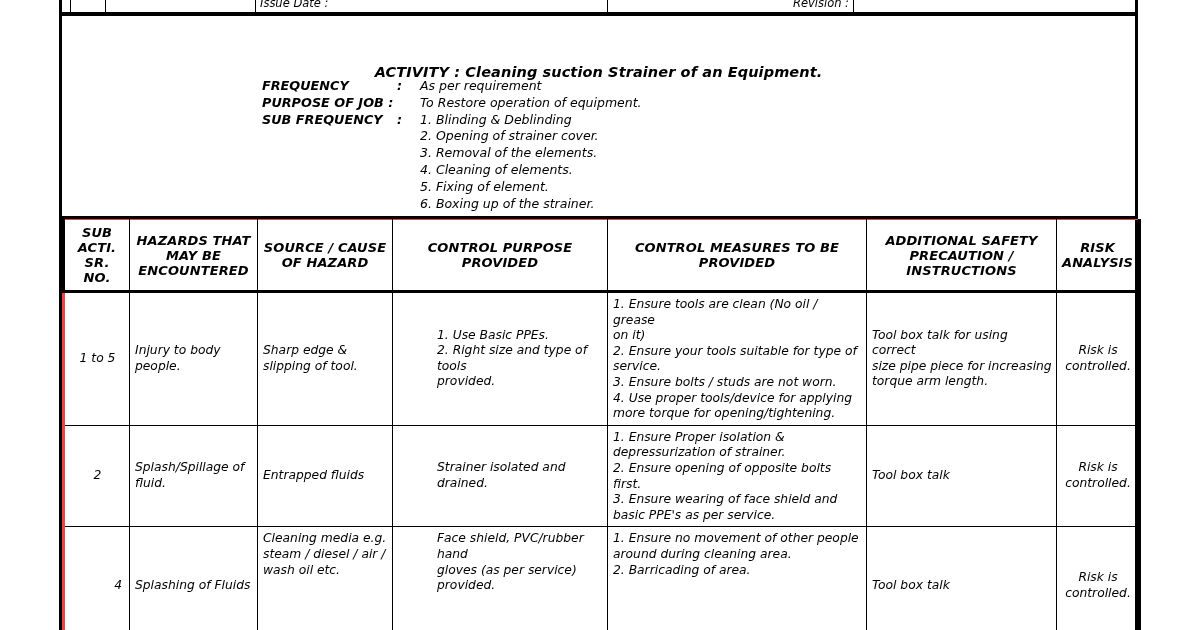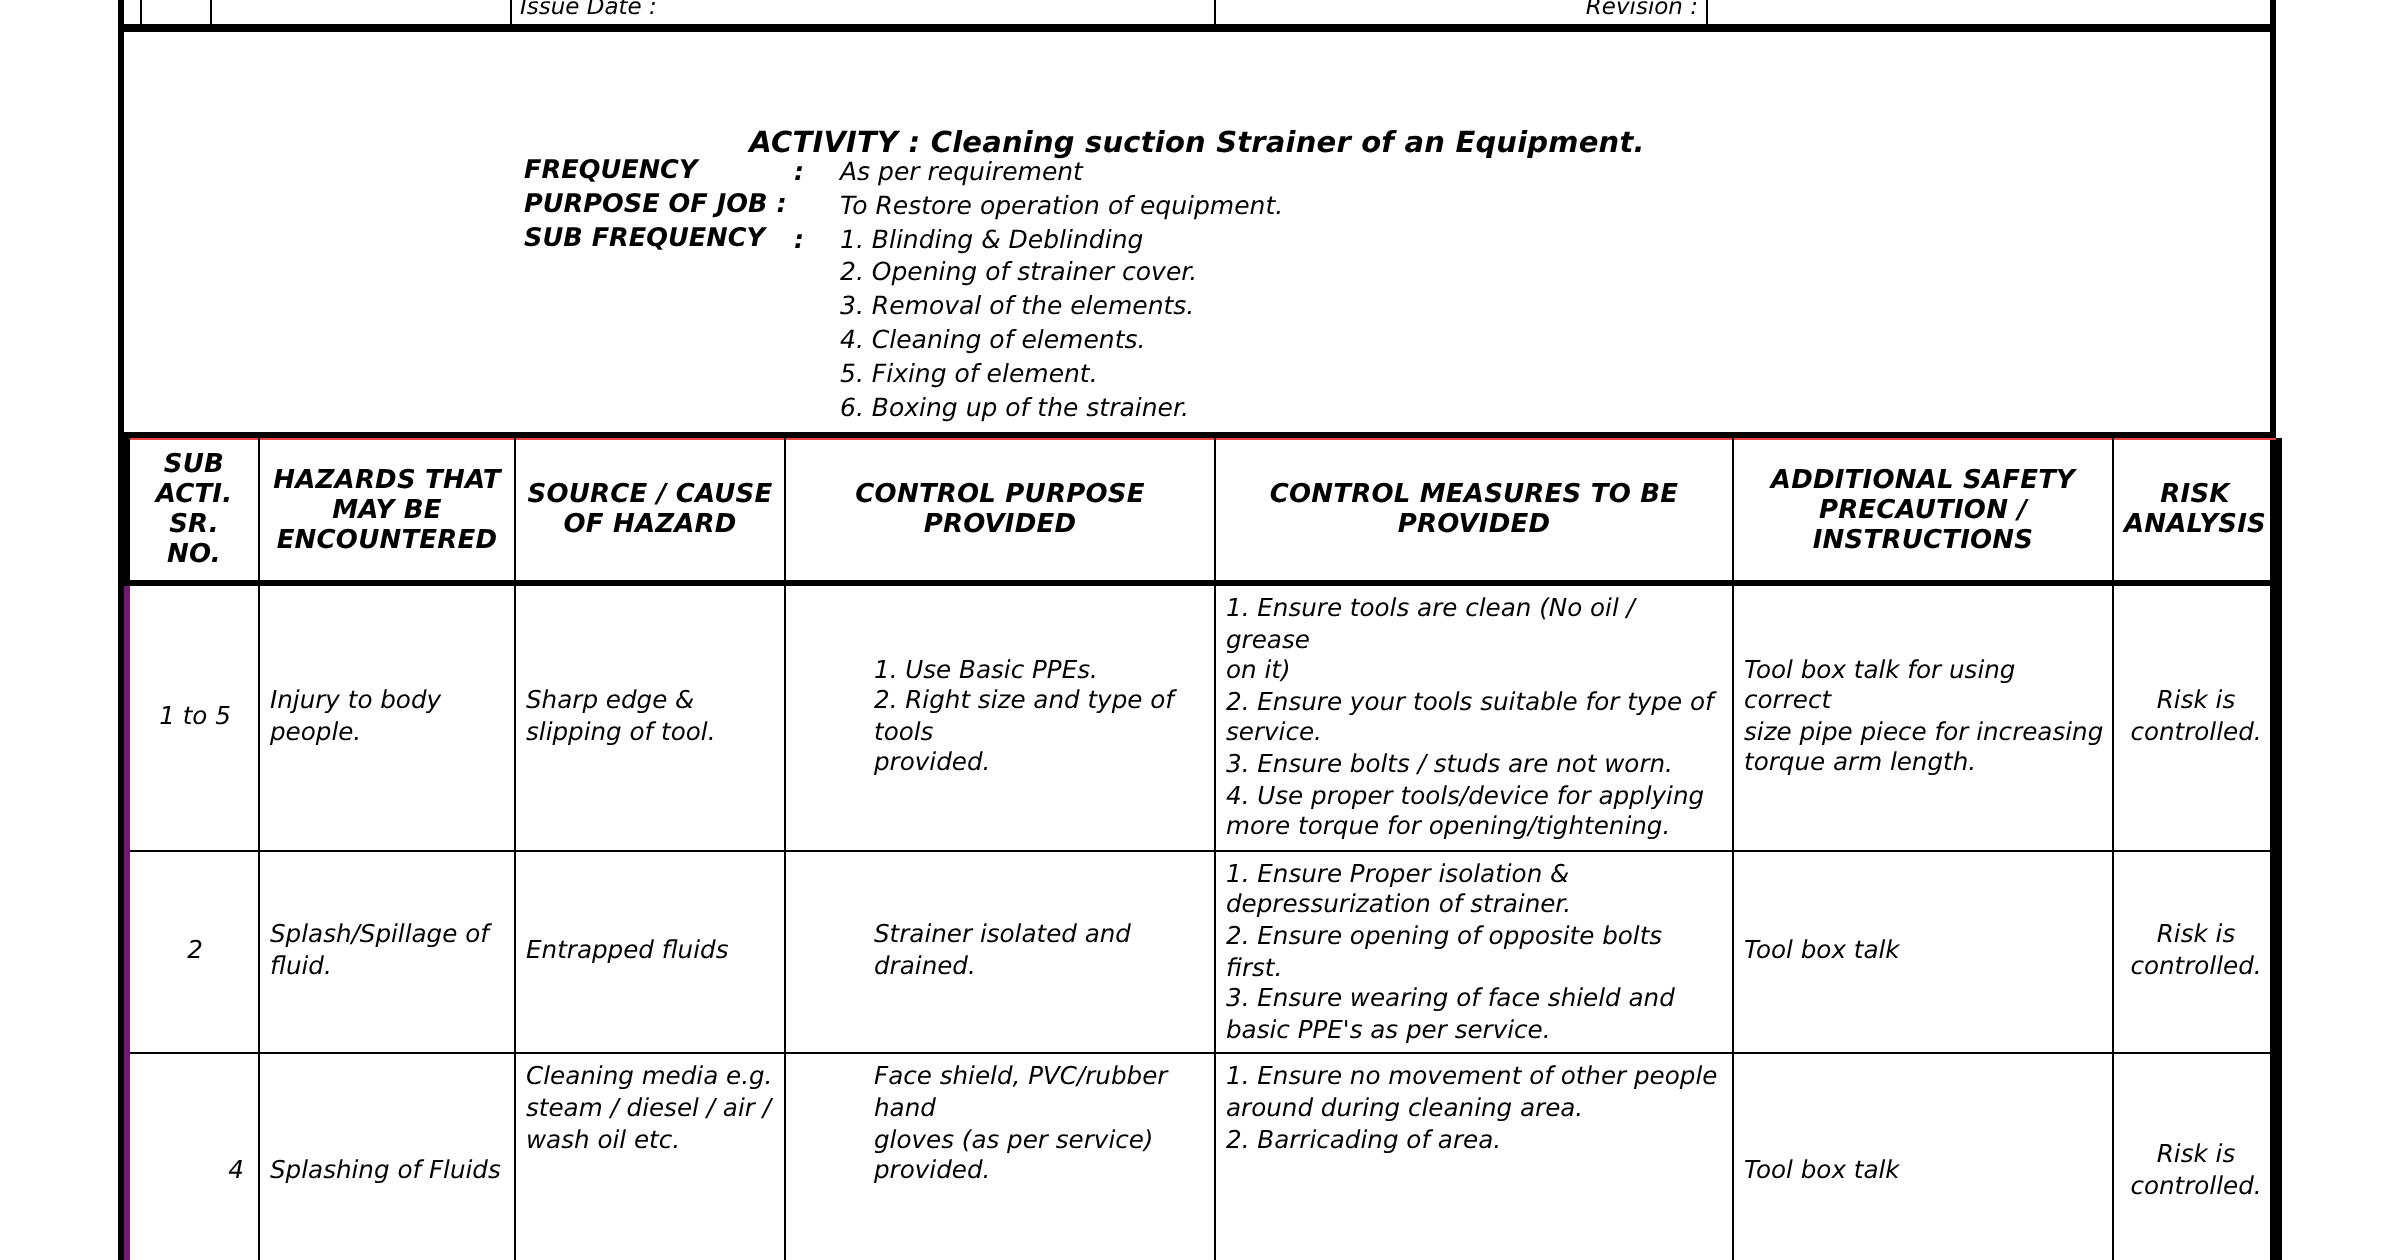--- a/index.html
+++ b/index.html
@@ -144,21 +144,21 @@
     text-align: center;
     vertical-align: middle;
     font-size: 13px;
     line-height: 15px;
     letter-spacing: 0.1px;
     height: 72px;
     padding: 2px 3px;
   }
   .jsa-table thead th.first { border-left: 3px solid #000; }
   .jsa-table thead th.last  { border-right: 3px solid #000; }
-  .jsa-table tbody td.first { border-left: 3px solid #701a75; }
+  .jsa-table tbody td.first { border-left: 3px solid #ef4444; }
   .jsa-table tbody td.last  { border-right: 3px solid #000; }
 
   .col-sr   { width: 66px; }
   .col-haz  { width: 128px; }
   .col-src  { width: 135px; }
   .col-cmp  { width: 215px; }
   .col-cmtp { width: 259px; }
   .col-add  { width: 190px; }
   .col-risk { width: 83px; }
 

